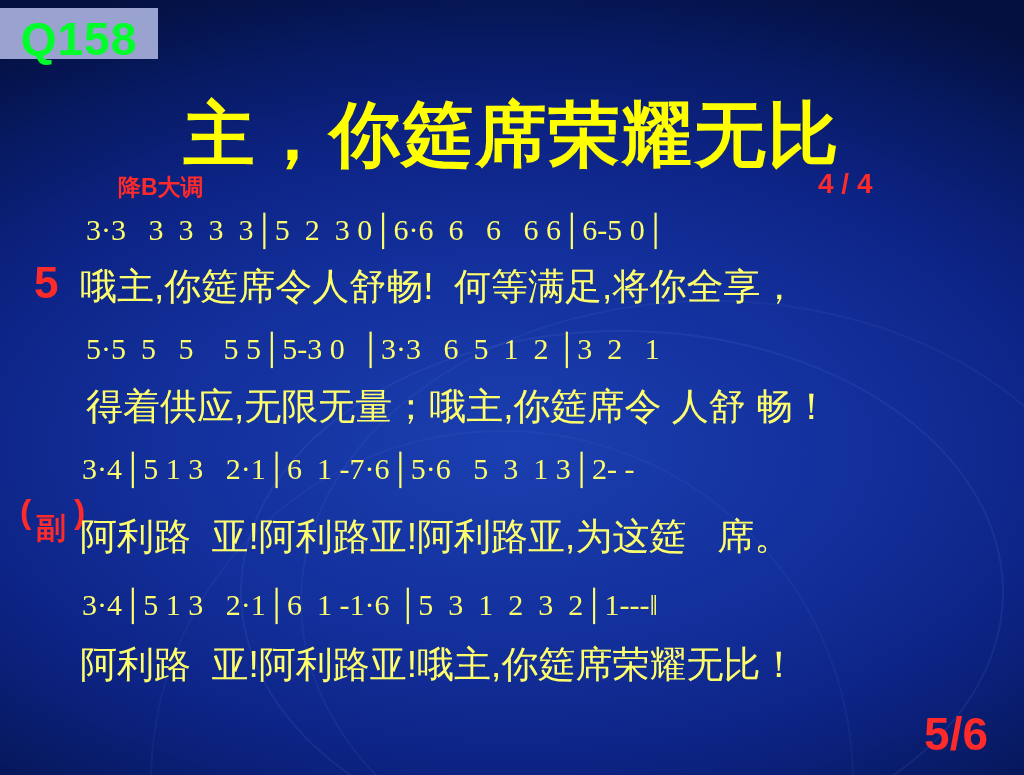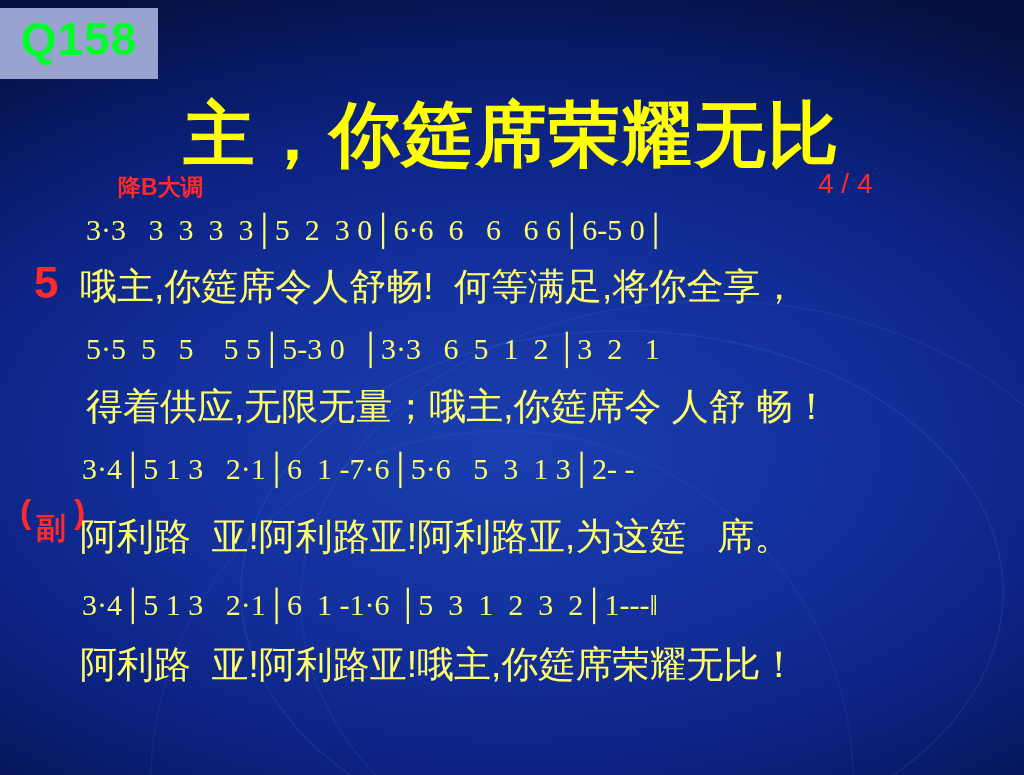--- a/index.html
+++ b/index.html
@@ -28,21 +28,21 @@
   }
   .sw1 { left: 240px; top: 330px; width: 760px; height: 520px; border-color: rgba(130,170,255,0.09); }
   .sw2 { left: 300px; top: 300px; width: 820px; height: 600px; border-color: rgba(130,170,255,0.07); }
   .sw3 { left: 150px; top: 430px; width: 700px; height: 700px; border-color: rgba(130,170,255,0.06); }
 
   #code-badge {
     position: absolute;
     left: 0px;
     top: 8px;
     width: 158px;
-    height: 71px;
+    height: 51px;
     background: #9aa3cf;
     color: #00ff2a;
     font-weight: bold;
     font-size: 46px;
     line-height: 62px;
     text-align: center;
     letter-spacing: 1px;
   }
   #title {
     position: absolute;
@@ -63,21 +63,21 @@
     font-size: 23px;
     font-weight: bold;
     text-align: right;
   }
   #time-sig {
     position: absolute;
     left: 818px;
     top: 168px;
     color: #ff2a2a;
     font-size: 28px;
-    font-weight: normal;
+    font-weight: bold;
   }
   #page-num {
     position: absolute;
     right: 36px;
     bottom: 14px;
     color: #ff2a2a;
     font-size: 46px;
     font-weight: bold;
   }
 
@@ -160,14 +160,15 @@
 
   <div class="line-block notes" id="l2-notes">5·5  5   5    5 5│5-3 0  │3·3   6  5  1  2 │3  2   1</div>
   <div class="line-block lyrics" id="l2-lyrics">得着供应,无限无量；哦主,你筵席令 人舒 畅！</div>
 
   <div class="line-block notes" id="l3-notes">3·4│5 1 3   2·1│6  1 -7·6│5·6   5  3  1 3│2- -</div>
   <div class="line-block lyrics" id="l3-lyrics">阿利路  亚!阿利路亚!阿利路亚,为这筵   席。</div>
 
   <div class="line-block notes" id="l4-notes">3·4│5 1 3   2·1│6  1 -1·6 │5  3  1  2  3  2│1---‖</div>
   <div class="line-block lyrics" id="l4-lyrics">阿利路  亚!阿利路亚!哦主,你筵席荣耀无比！</div>
 
+  <div id="page-num">5/6</div>
 
 </div>
 
 </body></html>

